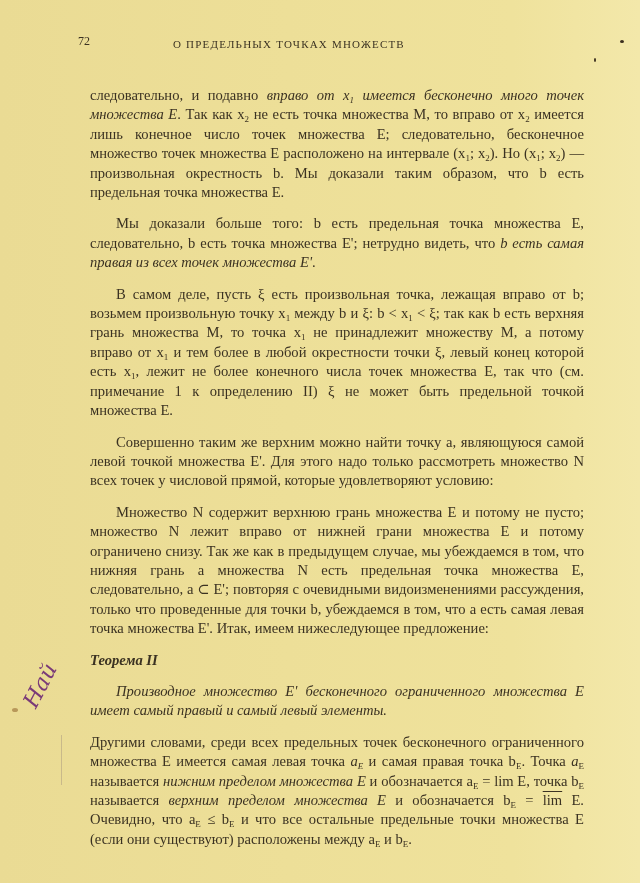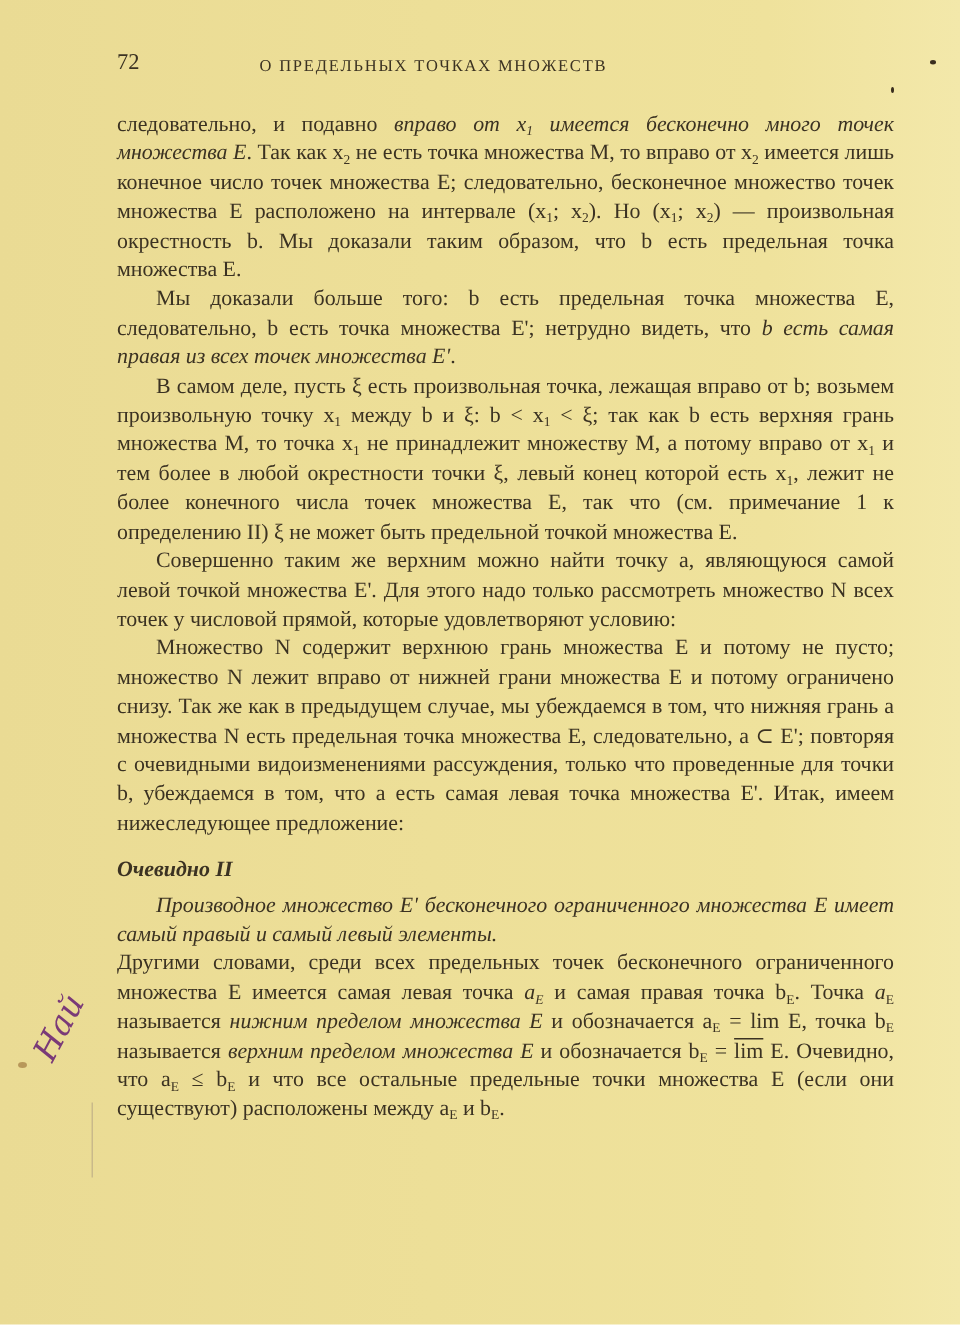--- a/index.html
+++ b/index.html
@@ -4,24 +4,24 @@
 <style>
   html, body { margin:0; padding:0; }
   body {
     width:640px; height:883px; overflow:hidden;
     background: linear-gradient(90deg, #eadb94 0%, #eddf98 45%, #efe29c 80%, #f3e8aa 100%);
     font-family: "Liberation Serif", "DejaVu Serif", serif;
     color:#3b3222;
     position:relative;
   }
   .page-header { position:absolute; top:34px; left:78px; right:60px; height:20px; }
-  .page-number { position:absolute; left:0; top:0; font-size:15px; }
+  .page-number { position:absolute; left:0; top:0; font-size:12px; }
   .running-title { position:absolute; left:95px; top:4px; font-size:11px; letter-spacing:1.2px; }
   .text-block { position:absolute; left:78px; top:74px; width:518px; font-size:14.6px; line-height:19.4px; text-align:justify; }
-  .text-block p { margin:0; }
+  .text-block p { margin:12px; }
   .indent { text-indent:26px; }
   .it { font-style:italic; }
   .theorem-title { font-style:italic; font-weight:bold; margin-top:12px !important; margin-bottom:4px !important; }
   sub { font-size:9px; vertical-align:-3px; line-height:0; }
   .ul { text-decoration-color:#6a5a48; }
   .ovl { text-decoration: overline; }
   .margin-note {
     position:absolute; left:18px; top:700px; font-family:"DejaVu Serif", serif; font-style:italic;
     font-size:22px; color:#7a3a78; transform:rotate(-62deg); transform-origin:left top;
   }
@@ -41,21 +41,21 @@
     <span>следовательно, и подавно </span><span class="it"><span>вправо от x</span><sub>1</sub><span> имеется бесконечно много точек множества E</span></span><span>. Так как x</span><sub>2</sub><span> не есть точка множества M, то вправо от x</span><sub>2</sub><span> имеется лишь конечное число точек множества E; следовательно, бесконечное множество точек множества E расположено на интервале (x</span><sub>1</sub><span>; x</span><sub>2</sub><span>). Но (x</span><sub>1</sub><span>; x</span><sub>2</sub><span>) — произвольная окрестность b. Мы доказали таким образом, что b есть предельная точка множества E.</span>
   </p>
   <p class="indent">
     <span>Мы доказали больше того: b есть предельная точка множества E, следовательно, b есть точка множества E'; нетрудно видеть, что </span><span class="it">b есть самая правая из всех точек множества E'</span><span>.</span>
   </p>
   <p class="indent">
     <span>В самом деле, пусть ξ есть произвольная точка, лежащая вправо от b; возьмем произвольную точку x</span><sub>1</sub><span> между b и ξ: b &lt; x</span><sub>1</sub><span> &lt; ξ; так как b есть верхняя грань множества M, то точка x</span><sub>1</sub><span> не принадлежит множеству M, а потому вправо от x</span><sub>1</sub><span> и тем более в любой окрестности точки ξ, левый конец которой есть x</span><sub>1</sub><span>, лежит не более конечного числа точек множества E, так что (см. примечание 1 к определению II) ξ не может быть предельной точкой множества E.</span>
   </p>
   <p class="indent">Совершенно таким же верхним можно найти точку a, являющуюся самой левой точкой множества E'. Для этого надо только рассмотреть множество N всех точек y числовой прямой, которые удовлетворяют условию:</p>
   <p class="indent">Множество N содержит верхнюю грань множества E и потому не пусто; множество N лежит вправо от нижней грани множества E и потому ограничено снизу. Так же как в предыдущем случае, мы убеждаемся в том, что нижняя грань a множества N есть предельная точка множества E, следовательно, a ⊂ E'; повторяя с очевидными видоизменениями рассуждения, только что проведенные для точки b, убеждаемся в том, что a есть самая левая точка множества E'. Итак, имеем нижеследующее предложение:</p>
-  <p class="theorem-title">Очевидно II</p>
+  <p class="theorem-title">Теорема II</p>
   <p class="indent it">Производное множество E' бесконечного ограниченного множества E имеет самый правый и самый левый элементы.</p>
   <p>
     <span>Другими словами, среди всех предельных точек бесконечного ограниченного множества E имеется </span><span class="ul">самая левая точка</span><span class="it"><span> a</span><sub>E</sub></span><span> и самая правая точка b</span><sub>E</sub><span>. Точка </span><span class="it ul">a</span><sub>E</sub><span> называется </span><span class="it ul">нижним пределом множества E</span><span> и обозначается a</span><sub>E</sub><span> = </span><span class="ul">lim</span><span> E, точка b</span><sub>E</sub><span> называется </span><span class="it">верхним пределом множества E</span><span> и обозначается b</span><sub>E</sub><span> = </span><span class="ovl">lim</span><span> E. Очевидно, что a</span><sub>E</sub><span> ≤ b</span><sub>E</sub><span> и что все остальные предельные точки множества E (если они существуют) расположены между a</span><sub>E</sub><span> и b</span><sub>E</sub><span>.</span>
   </p>
 </div>
 
 <div class="margin-line"></div>
 <div class="margin-note">Най</div>
 <div class="speck" style="left:620px;top:40px;width:4px;height:3px;"></div>
 <div class="speck" style="left:594px;top:58px;width:2px;height:4px;"></div>

